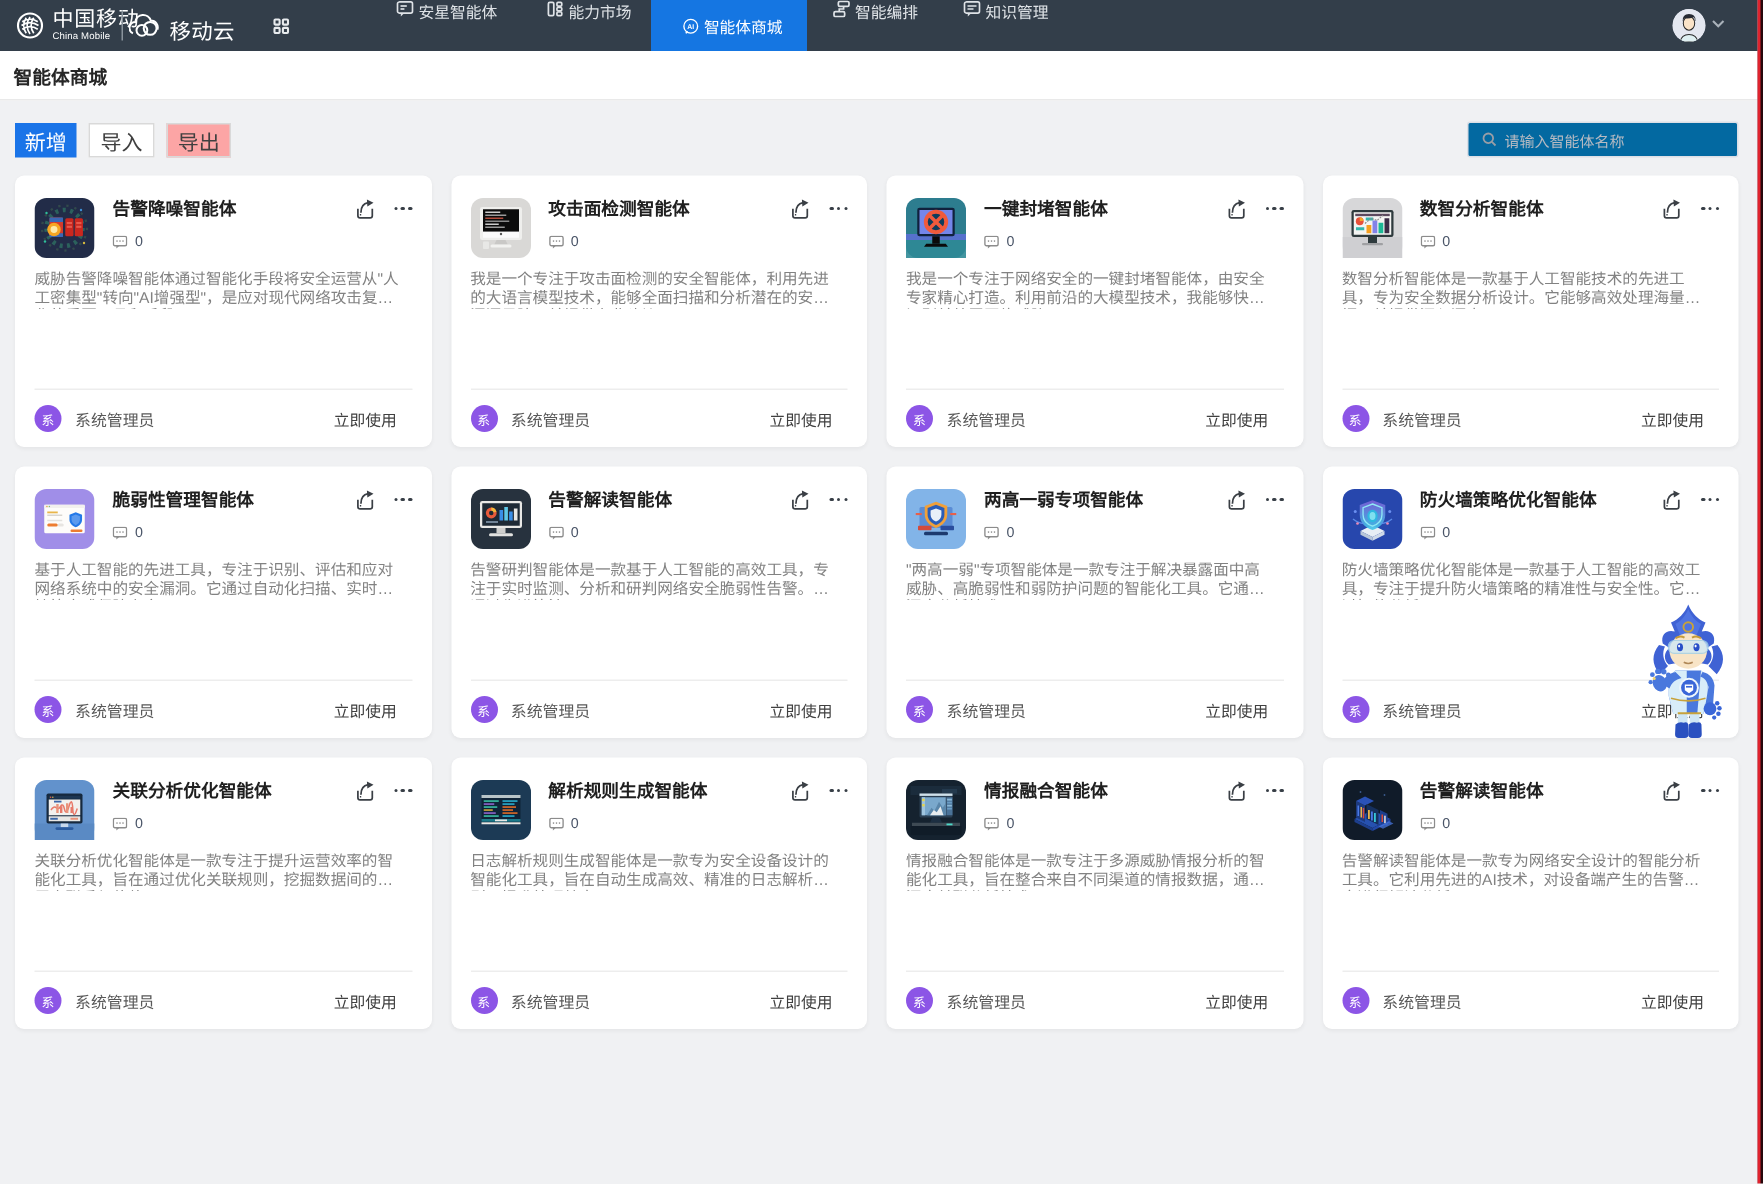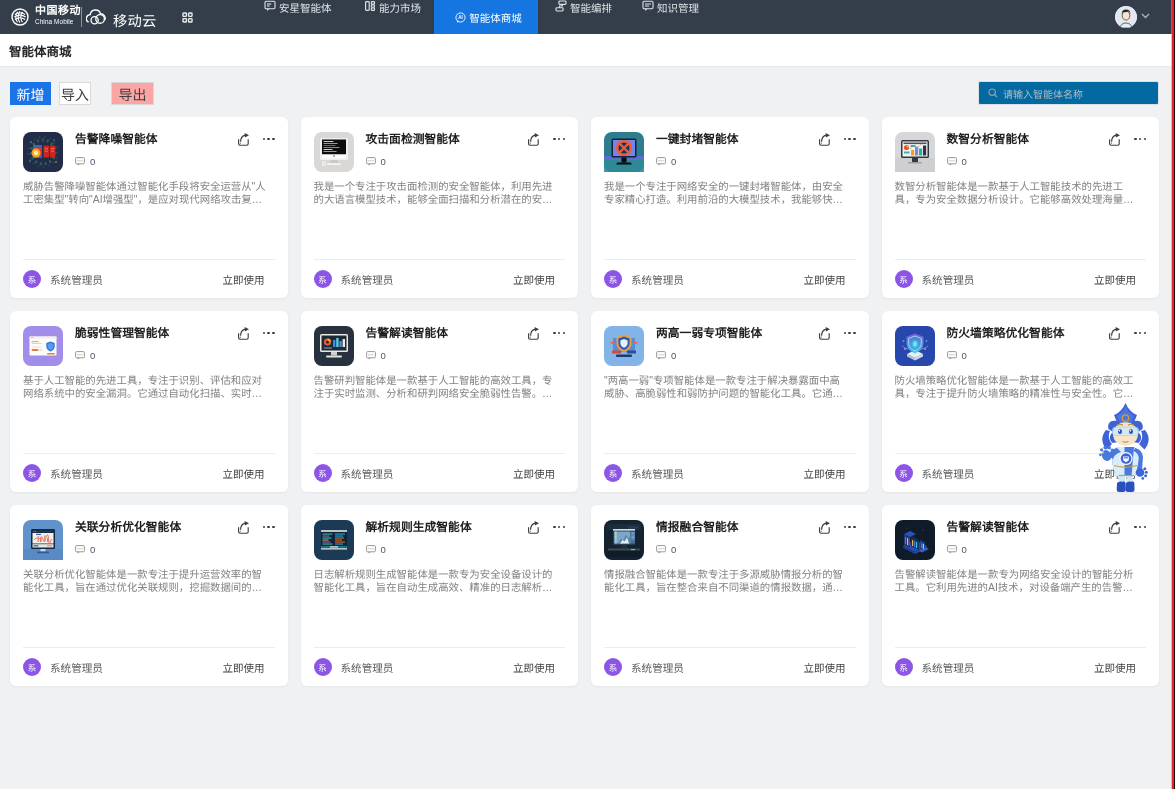--- a/index.html
+++ b/index.html
@@ -1,38 +1,38 @@
 <!DOCTYPE html>
 <html lang="zh-CN"><head><meta charset="utf-8">
 <title>智能体商城</title>
 <style>
 *{margin:0;padding:0;box-sizing:border-box}
 html,body{width:1175px;height:789px;overflow:hidden;font-family:"Liberation Sans",sans-serif;background:#f0f1f3}
 
 .nav{position:relative;height:34px;background:#333e4a;color:#e8ebee}
 .logo{position:absolute;left:10px;top:5px;width:20px;height:24px}
 .cmtxt{position:absolute;left:35px;top:5px;line-height:1}
-.cmtxt .zh{font-size:11px;font-weight:bold;color:#fff;letter-spacing:.5px}
+.cmtxt .zh{font-size:14px;font-weight:normal;color:#fff;letter-spacing:.5px}
 .cmtxt .en{font-size:6.4px;color:#fff;margin-top:2.5px;letter-spacing:.1px}
 .sep{position:absolute;left:81px;top:7px;width:1px;height:20px;background:#8a939c}
 .cloud{position:absolute;left:86px;top:8px}
 .ydy{position:absolute;left:113px;top:9px;font-size:14.3px;font-weight:normal;color:#fff;letter-spacing:.2px}
 .gridic{position:absolute;left:182px;top:12px}
 .mitem{position:absolute;top:0;height:34px;display:flex;align-items:flex-start;gap:3px;font-size:10.5px;color:#dfe3e7}
 .mitem svg{flex:none}
 .mactive{position:absolute;left:434px;top:0;width:104px;height:34px;background:#1576e2;display:flex;align-items:center;justify-content:center;gap:3px;font-size:10.5px;color:#fff;padding-left:5px;box-sizing:border-box}
 .avat{position:absolute;left:1115px;top:6px;width:22px;height:22px;border-radius:50%;background:#e3e6ef;overflow:hidden}
 .achev{position:absolute;left:1141px;top:13px}
 
 .tbar{height:33px;background:#fff;border-bottom:1px solid #e9e9e9;display:flex;align-items:center;padding-left:9px;font-size:12.5px;font-weight:bold;color:#262626}
 
 .tools{position:relative;height:48px}
 .btn{position:absolute;top:15px;height:23px;border-radius:0;font-size:14px;display:flex;align-items:center;justify-content:center}
 .bnew{left:10px;width:41px;background:#1a74e8;color:#fff}
-.bimp{left:59px;width:32px;background:#fff;border:1px solid #d9d9d9;color:#404040}
+.bimp{left:59px;width:44px;background:#fff;border:1px solid #d9d9d9;color:#404040}
 .bexp{left:111px;width:43px;background:#fca5a5;border:1px solid #d9d9d9;color:#404040}
 .sel{position:absolute;left:784px;top:14px;width:185px;height:24px;background:#fff;border:1px solid #dcdfe6;border-radius:2px;display:flex;align-items:center;padding:0 10px;font-size:10px;color:#b6bac2}
 .sel .chev{margin-left:auto}
 .srch{position:absolute;left:978px;top:14px;width:181px;height:24px;background:#0369a1;border:1px solid #dcdfe6;border-radius:2px;display:flex;align-items:center;padding:0 9px;font-size:10px;color:#b6bac2;gap:5px}
 
 .grid{position:relative;margin:2px 0 0 10px;width:1149px;display:grid;grid-template-columns:repeat(4,1fr);gap:13px}
 .card{position:relative;height:181px;background:#fff;border-radius:6px;box-shadow:0 1px 3px rgba(0,0,0,.05)}
 .chead{position:absolute;left:13px;top:15px;right:13px;display:flex}
 .cicon{width:40px;height:40px;flex:none}
 .cicon svg{display:block}

